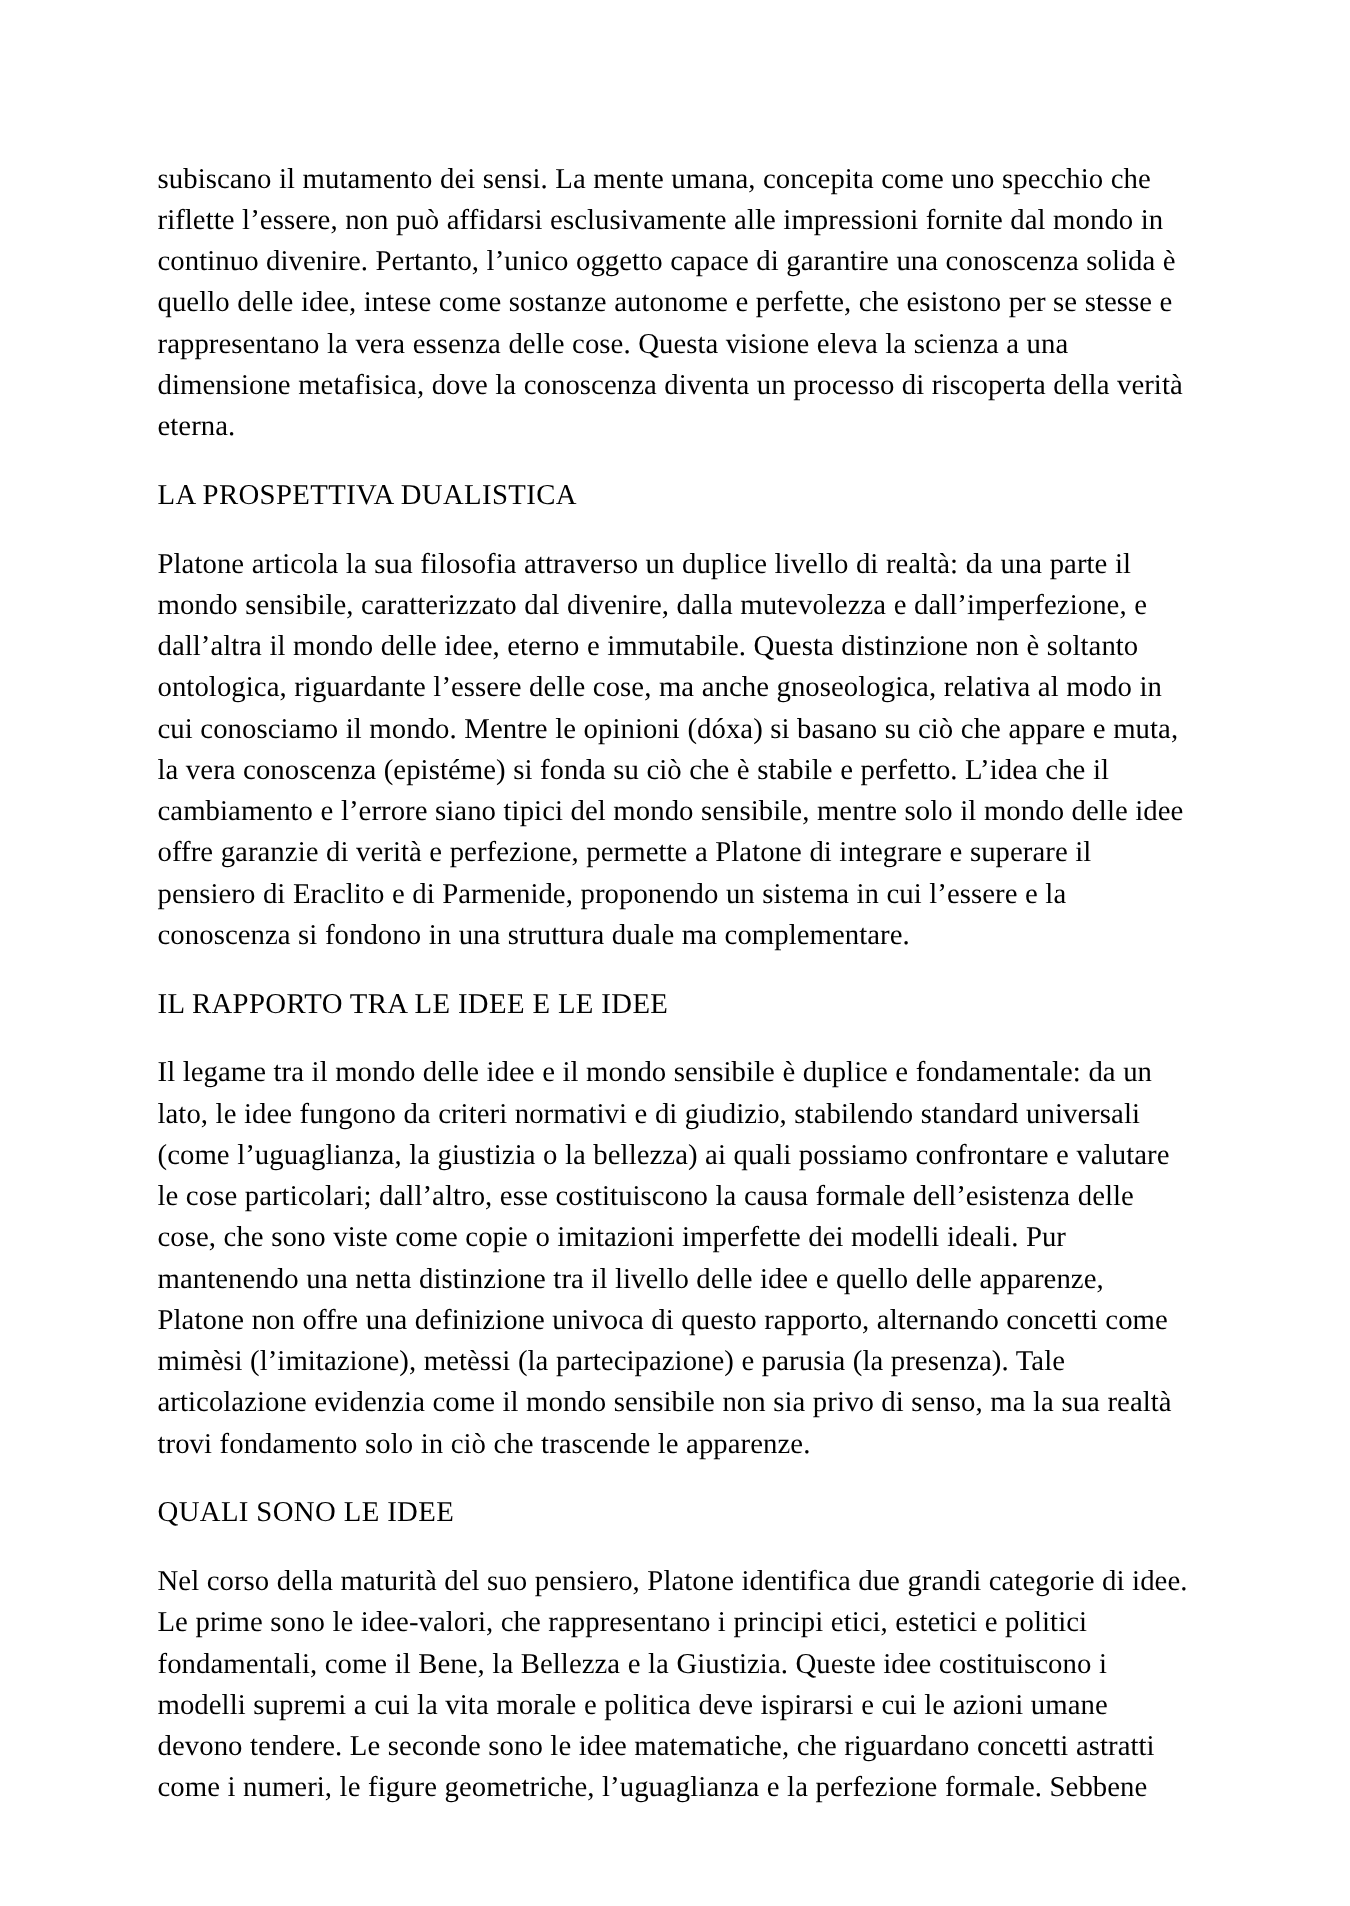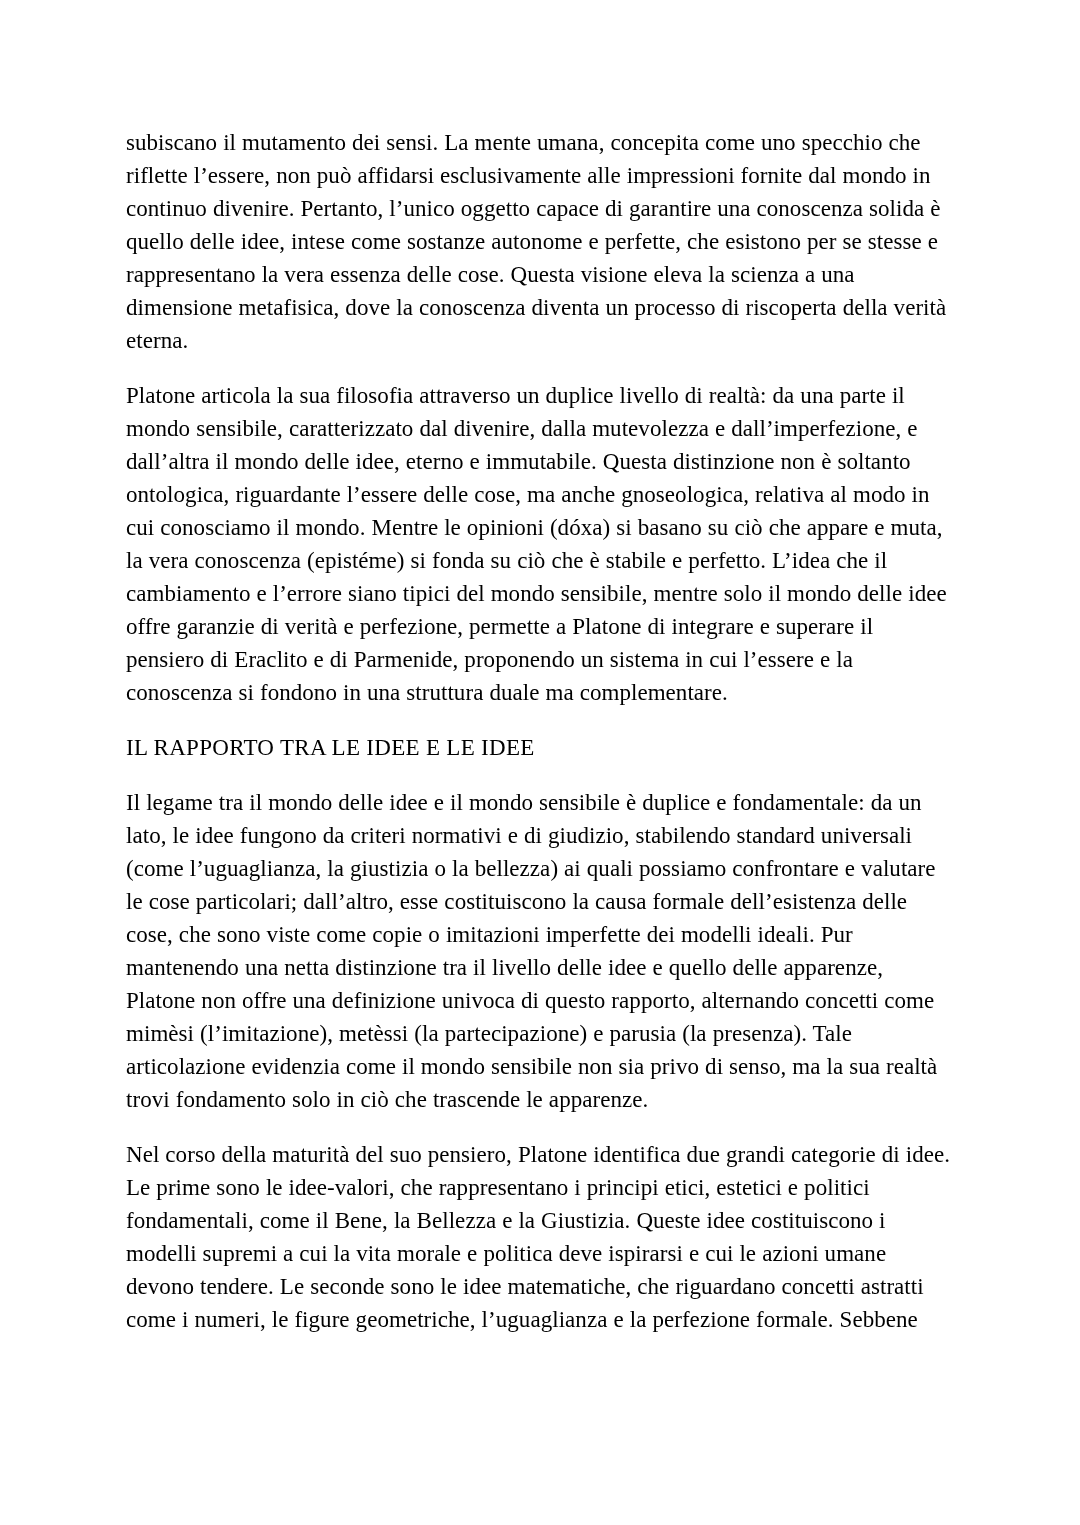--- a/index.html
+++ b/index.html
@@ -48,24 +48,26 @@
   }
 </style>
 </head>
 <body>
 
 <div class="page">
   <div class="doc-body">
 
     <p class="para">subiscano il mutamento dei sensi. La mente umana, concepita come uno specchio che riflette l’essere, non può affidarsi esclusivamente alle impressioni fornite dal mondo in continuo divenire. Pertanto, l’unico oggetto capace di garantire una conoscenza solida è quello delle idee, intese come sostanze autonome e perfette, che esistono per se stesse e rappresentano la vera essenza delle cose. Questa visione eleva la scienza a una dimensione metafisica, dove la conoscenza diventa un processo di riscoperta della verità eterna.</p>
 
+    <p class="heading">LA PROSPETTIVA DUALISTICA</p>
 
     <p class="para">Platone articola la sua filosofia attraverso un duplice livello di realtà: da una parte il mondo sensibile, caratterizzato dal divenire, dalla mutevolezza e dall’imperfezione, e dall’altra il mondo delle idee, eterno e immutabile. Questa distinzione non è soltanto ontologica, riguardante l’essere delle cose, ma anche gnoseologica, relativa al modo in cui conosciamo il mondo. Mentre le opinioni (dóxa) si basano su ciò che appare e muta, la vera conoscenza (epistéme) si fonda su ciò che è stabile e perfetto. L’idea che il cambiamento e l’errore siano tipici del mondo sensibile, mentre solo il mondo delle idee offre garanzie di verità e perfezione, permette a Platone di integrare e superare il pensiero di Eraclito e di Parmenide, proponendo un sistema in cui l’essere e la conoscenza si fondono in una struttura duale ma complementare.</p>
 
     <p class="heading">IL RAPPORTO TRA LE IDEE E LE IDEE</p>
 
     <p class="para">Il legame tra il mondo delle idee e il mondo sensibile è duplice e fondamentale: da un lato, le idee fungono da criteri normativi e di giudizio, stabilendo standard universali (come l’uguaglianza, la giustizia o la bellezza) ai quali possiamo confrontare e valutare le cose particolari; dall’altro, esse costituiscono la causa formale dell’esistenza delle cose, che sono viste come copie o imitazioni imperfette dei modelli ideali. Pur mantenendo una netta distinzione tra il livello delle idee e quello delle apparenze, Platone non offre una definizione univoca di questo rapporto, alternando concetti come mimèsi (l’imitazione), metèssi (la partecipazione) e parusia (la presenza). Tale articolazione evidenzia come il mondo sensibile non sia privo di senso, ma la sua realtà trovi fondamento solo in ciò che trascende le apparenze.</p>
 
+    <p class="heading">QUALI SONO LE IDEE</p>
 
     <p class="para">Nel corso della maturità del suo pensiero, Platone identifica due grandi categorie di idee. Le prime sono le idee-valori, che rappresentano i principi etici, estetici e politici fondamentali, come il Bene, la Bellezza e la Giustizia. Queste idee costituiscono i modelli supremi a cui la vita morale e politica deve ispirarsi e cui le azioni umane devono tendere. Le seconde sono le idee matematiche, che riguardano concetti astratti come i numeri, le figure geometriche, l’uguaglianza e la perfezione formale. Sebbene</p>
 
   </div>
 </div>
 
 </body></html>

